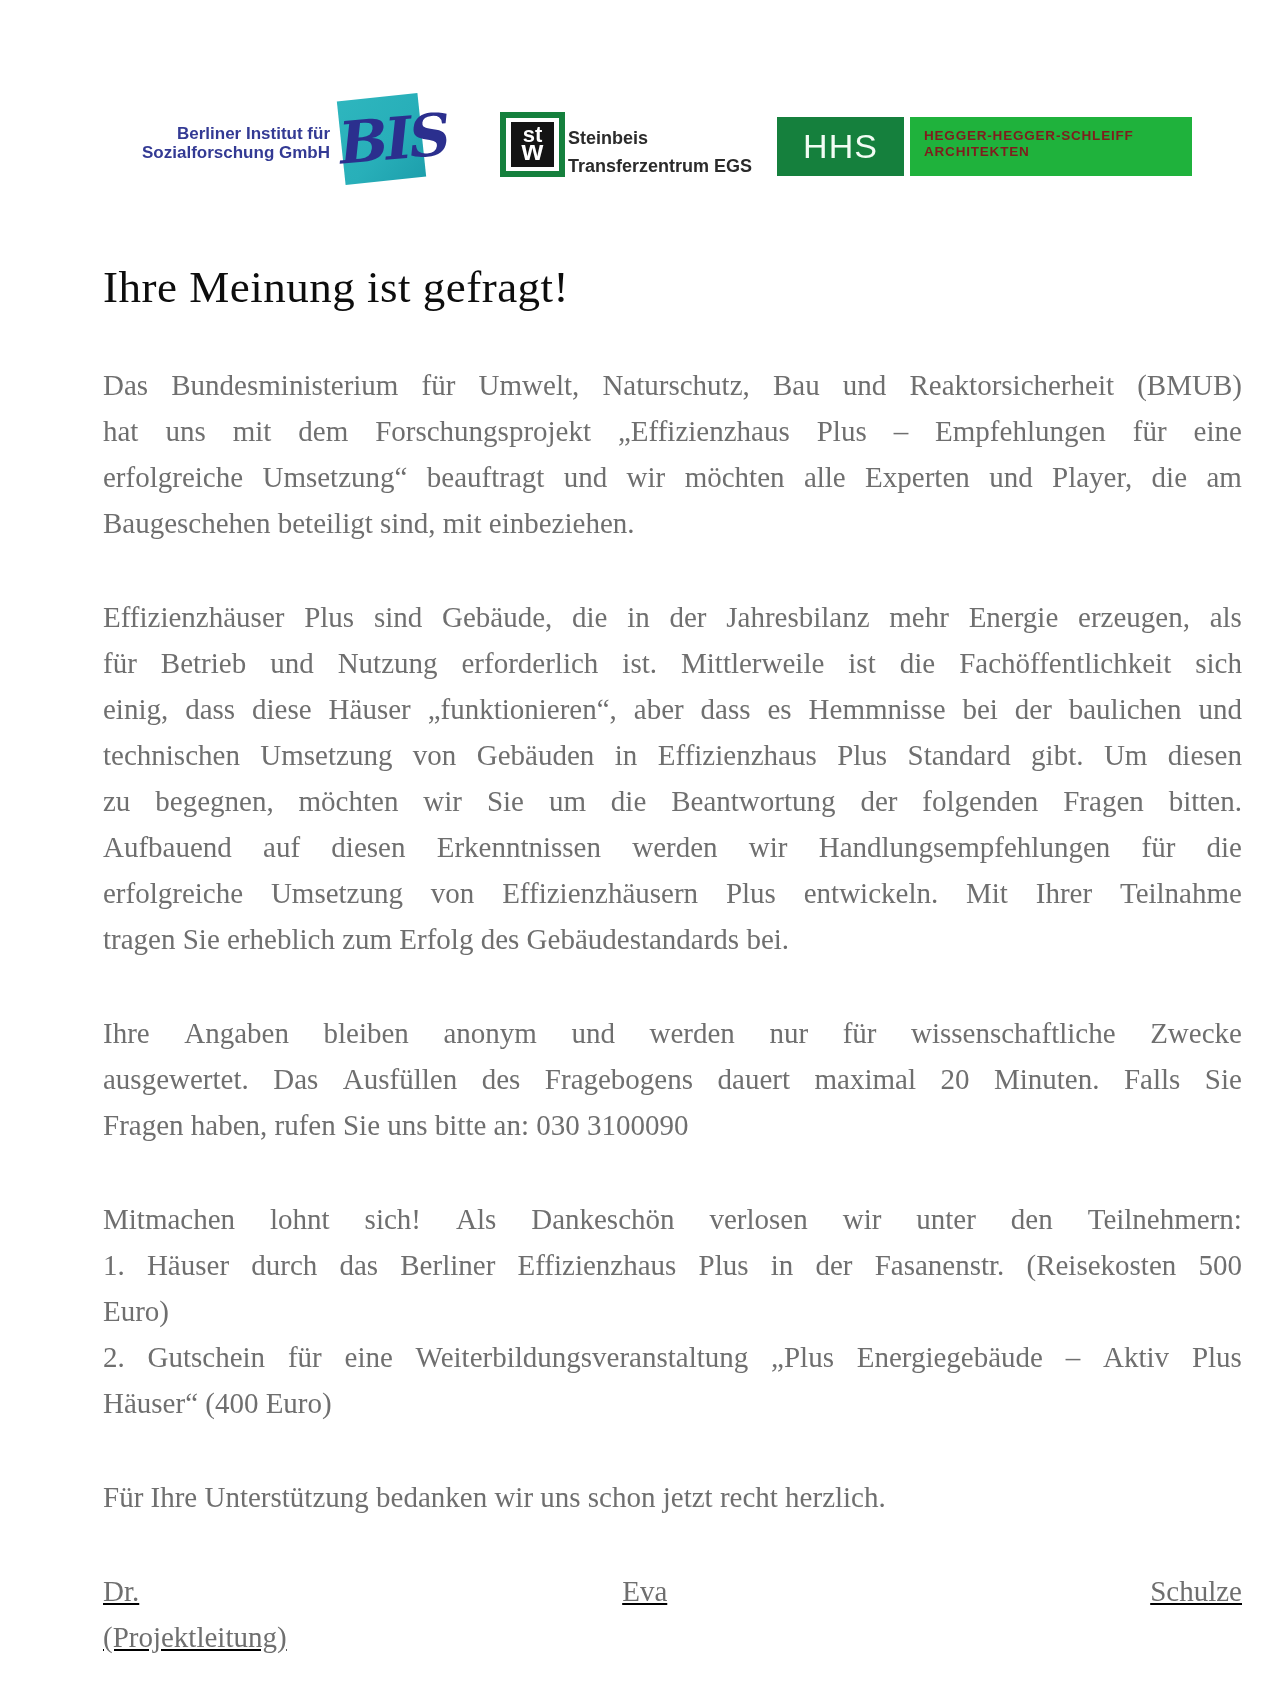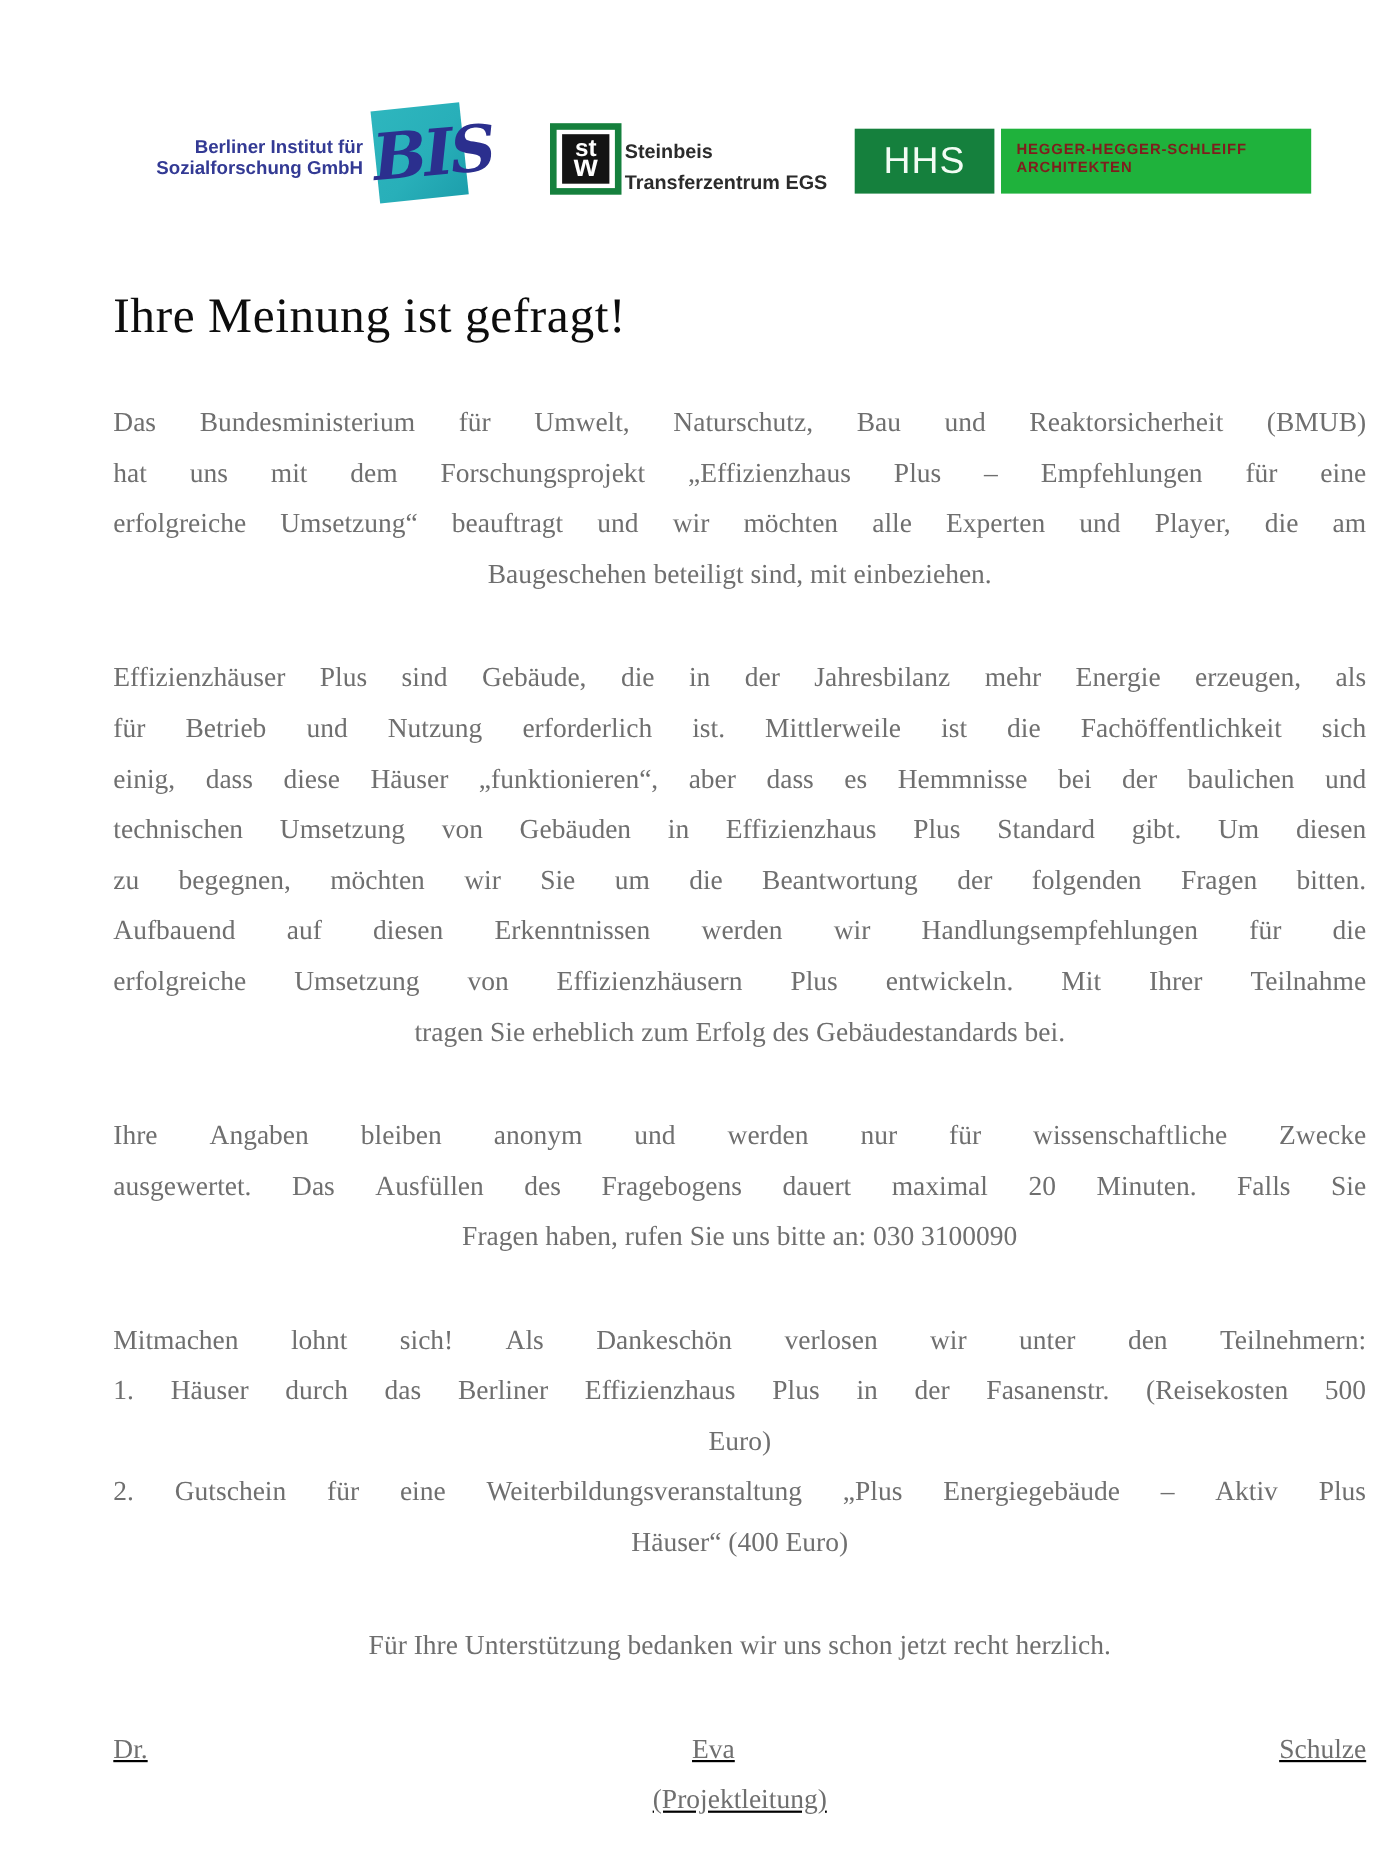--- a/index.html
+++ b/index.html
@@ -69,23 +69,22 @@
 
   h1.doc-title {
     font-family:"Liberation Serif", serif; font-weight:400;
     font-size:45px; line-height:58px; color:#0d0d0d;
     margin:28px 0 46px 0; letter-spacing:0.5px;
   }
 
   .para { margin:0 0 48px 0; }
   .para:last-child { margin-bottom:0;text-decoration:underline; }
   .line {
-    font-size:25px; line-height:46px; height:46px; color:#6f6f6f;
+    font-size:29px; line-height:46px; height:46px; color:#6f6f6f;
     white-space:nowrap;
-    text-align:center;
   }
   .line.stretch { display:flex; justify-content:space-between; white-space:normal; }
   .line.stretch span { white-space:pre; }
 </style>
 </head>
 <body>
 
 <div class="page">
 
   <header class="logo-band">

